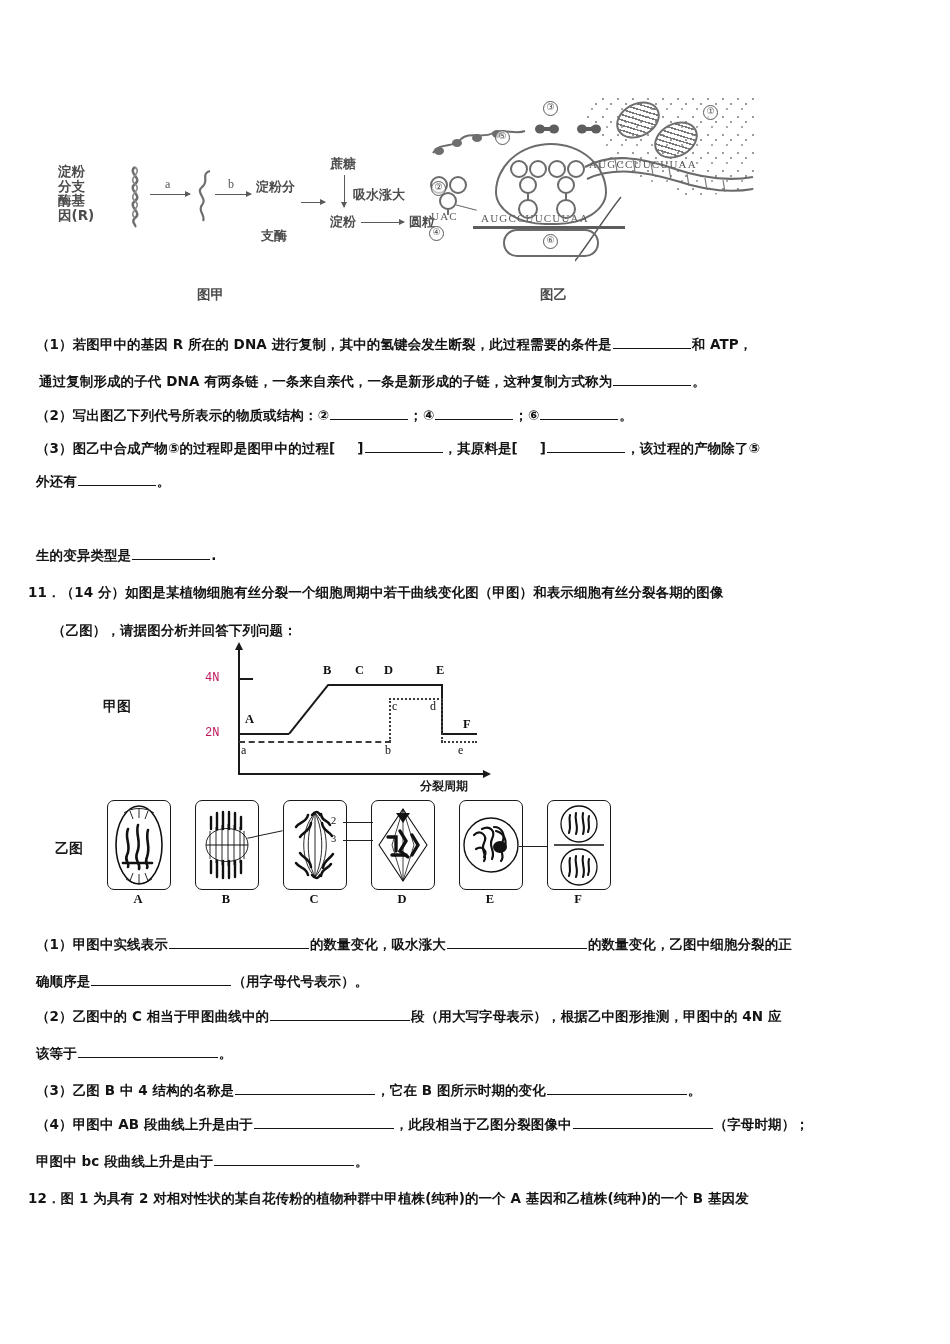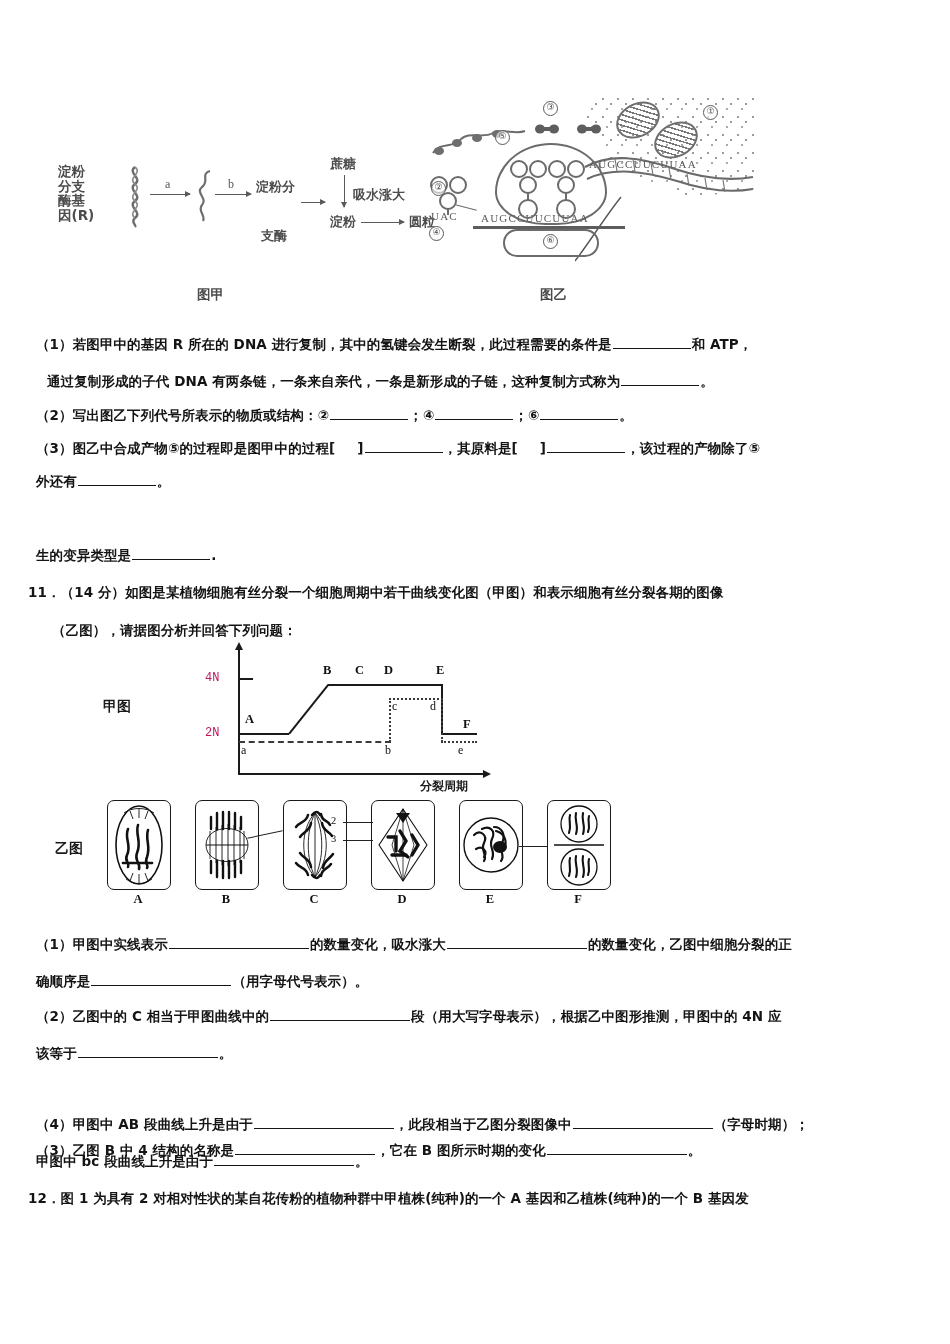--- a/index.html
+++ b/index.html
@@ -471,21 +471,21 @@
       <div class="thin-line" style="left:30px; top:112px; width:22px; transform:rotate(14deg);"></div>
     </div>
 
     <div class="fig-caption" style="left:540px; top:196px;">图乙</div>
   </div>
 
   <div class="qtext" style="left:36px; top:334px;">
     <span>（1）若图甲中的基因 R 所在的 DNA 进行复制，其中的氢键会发生断裂，此过程需要的条件是</span><span class="blank b-md"></span><span>和 ATP，</span>
   </div>
 
-  <div class="qtext" style="left:47px; top:371px;">
+  <div class="qtext" style="left:39px; top:371px;">
     <span>通过复制形成的子代 DNA 有两条链，一条来自亲代，一条是新形成的子链，这种复制方式称为</span><span class="blank b-md"></span><span>。</span>
   </div>
 
   <div class="qtext" style="left:36px; top:405px;">
     <span>（2）写出图乙下列代号所表示的物质或结构：②</span><span class="blank b-md"></span><span>；④</span><span class="blank b-md"></span><span>；⑥</span><span class="blank b-md"></span><span>。</span>
   </div>
 
   <div class="qtext" style="left:36px; top:438px;">
     <span>（3）图乙中合成产物⑤的过程即是图甲中的过程[</span><span class="brk"></span><span>]</span><span class="blank b-md"></span><span>，其原料是[</span><span class="brk"></span><span>]</span><span class="blank b-md"></span><span>，该过程的产物除了⑤</span>
   </div>
@@ -698,21 +698,21 @@
   </div>
 
   <div class="qtext" style="left:36px; top:1006px;">
     <span>（2）乙图中的 C 相当于甲图曲线中的</span><span class="blank b-xxl"></span><span>段（用大写字母表示），根据乙中图形推测，甲图中的 4N 应</span>
   </div>
 
   <div class="qtext" style="left:36px; top:1043px;">
     <span>该等于</span><span class="blank b-xxl"></span><span>。</span>
   </div>
 
-  <div class="qtext" style="left:36px; top:1140px;">
+  <div class="qtext" style="left:36px; top:1080px;">
     <span>（3）乙图 B 中 4 结构的名称是</span><span class="blank b-xxl"></span><span>，它在 B 图所示时期的变化</span><span class="blank b-xxl"></span><span>。</span>
   </div>
 
   <div class="qtext" style="left:36px; top:1114px;">
     <span>（4）甲图中 AB 段曲线上升是由于</span><span class="blank b-xxl"></span><span>，此段相当于乙图分裂图像中</span><span class="blank b-xxl"></span><span>（字母时期）；</span>
   </div>
 
   <div class="qtext" style="left:36px; top:1151px;">
     <span>甲图中 bc 段曲线上升是由于</span><span class="blank b-xxl"></span><span>。</span>
   </div>

